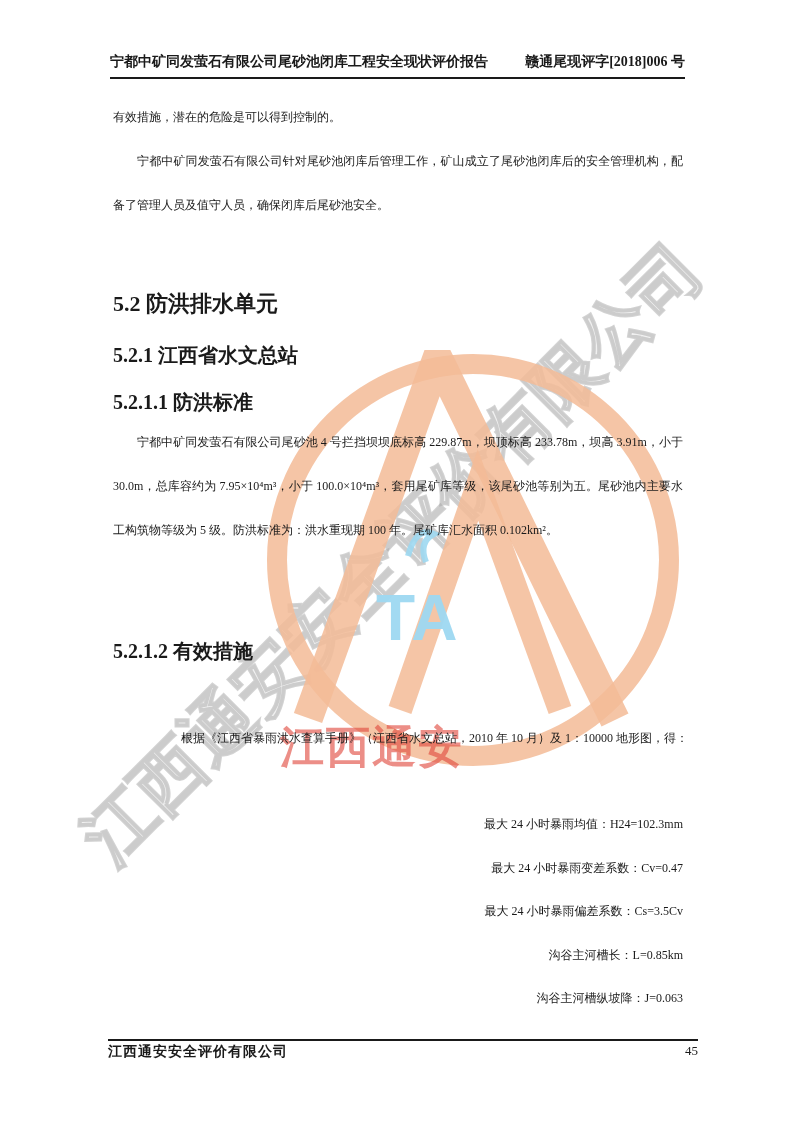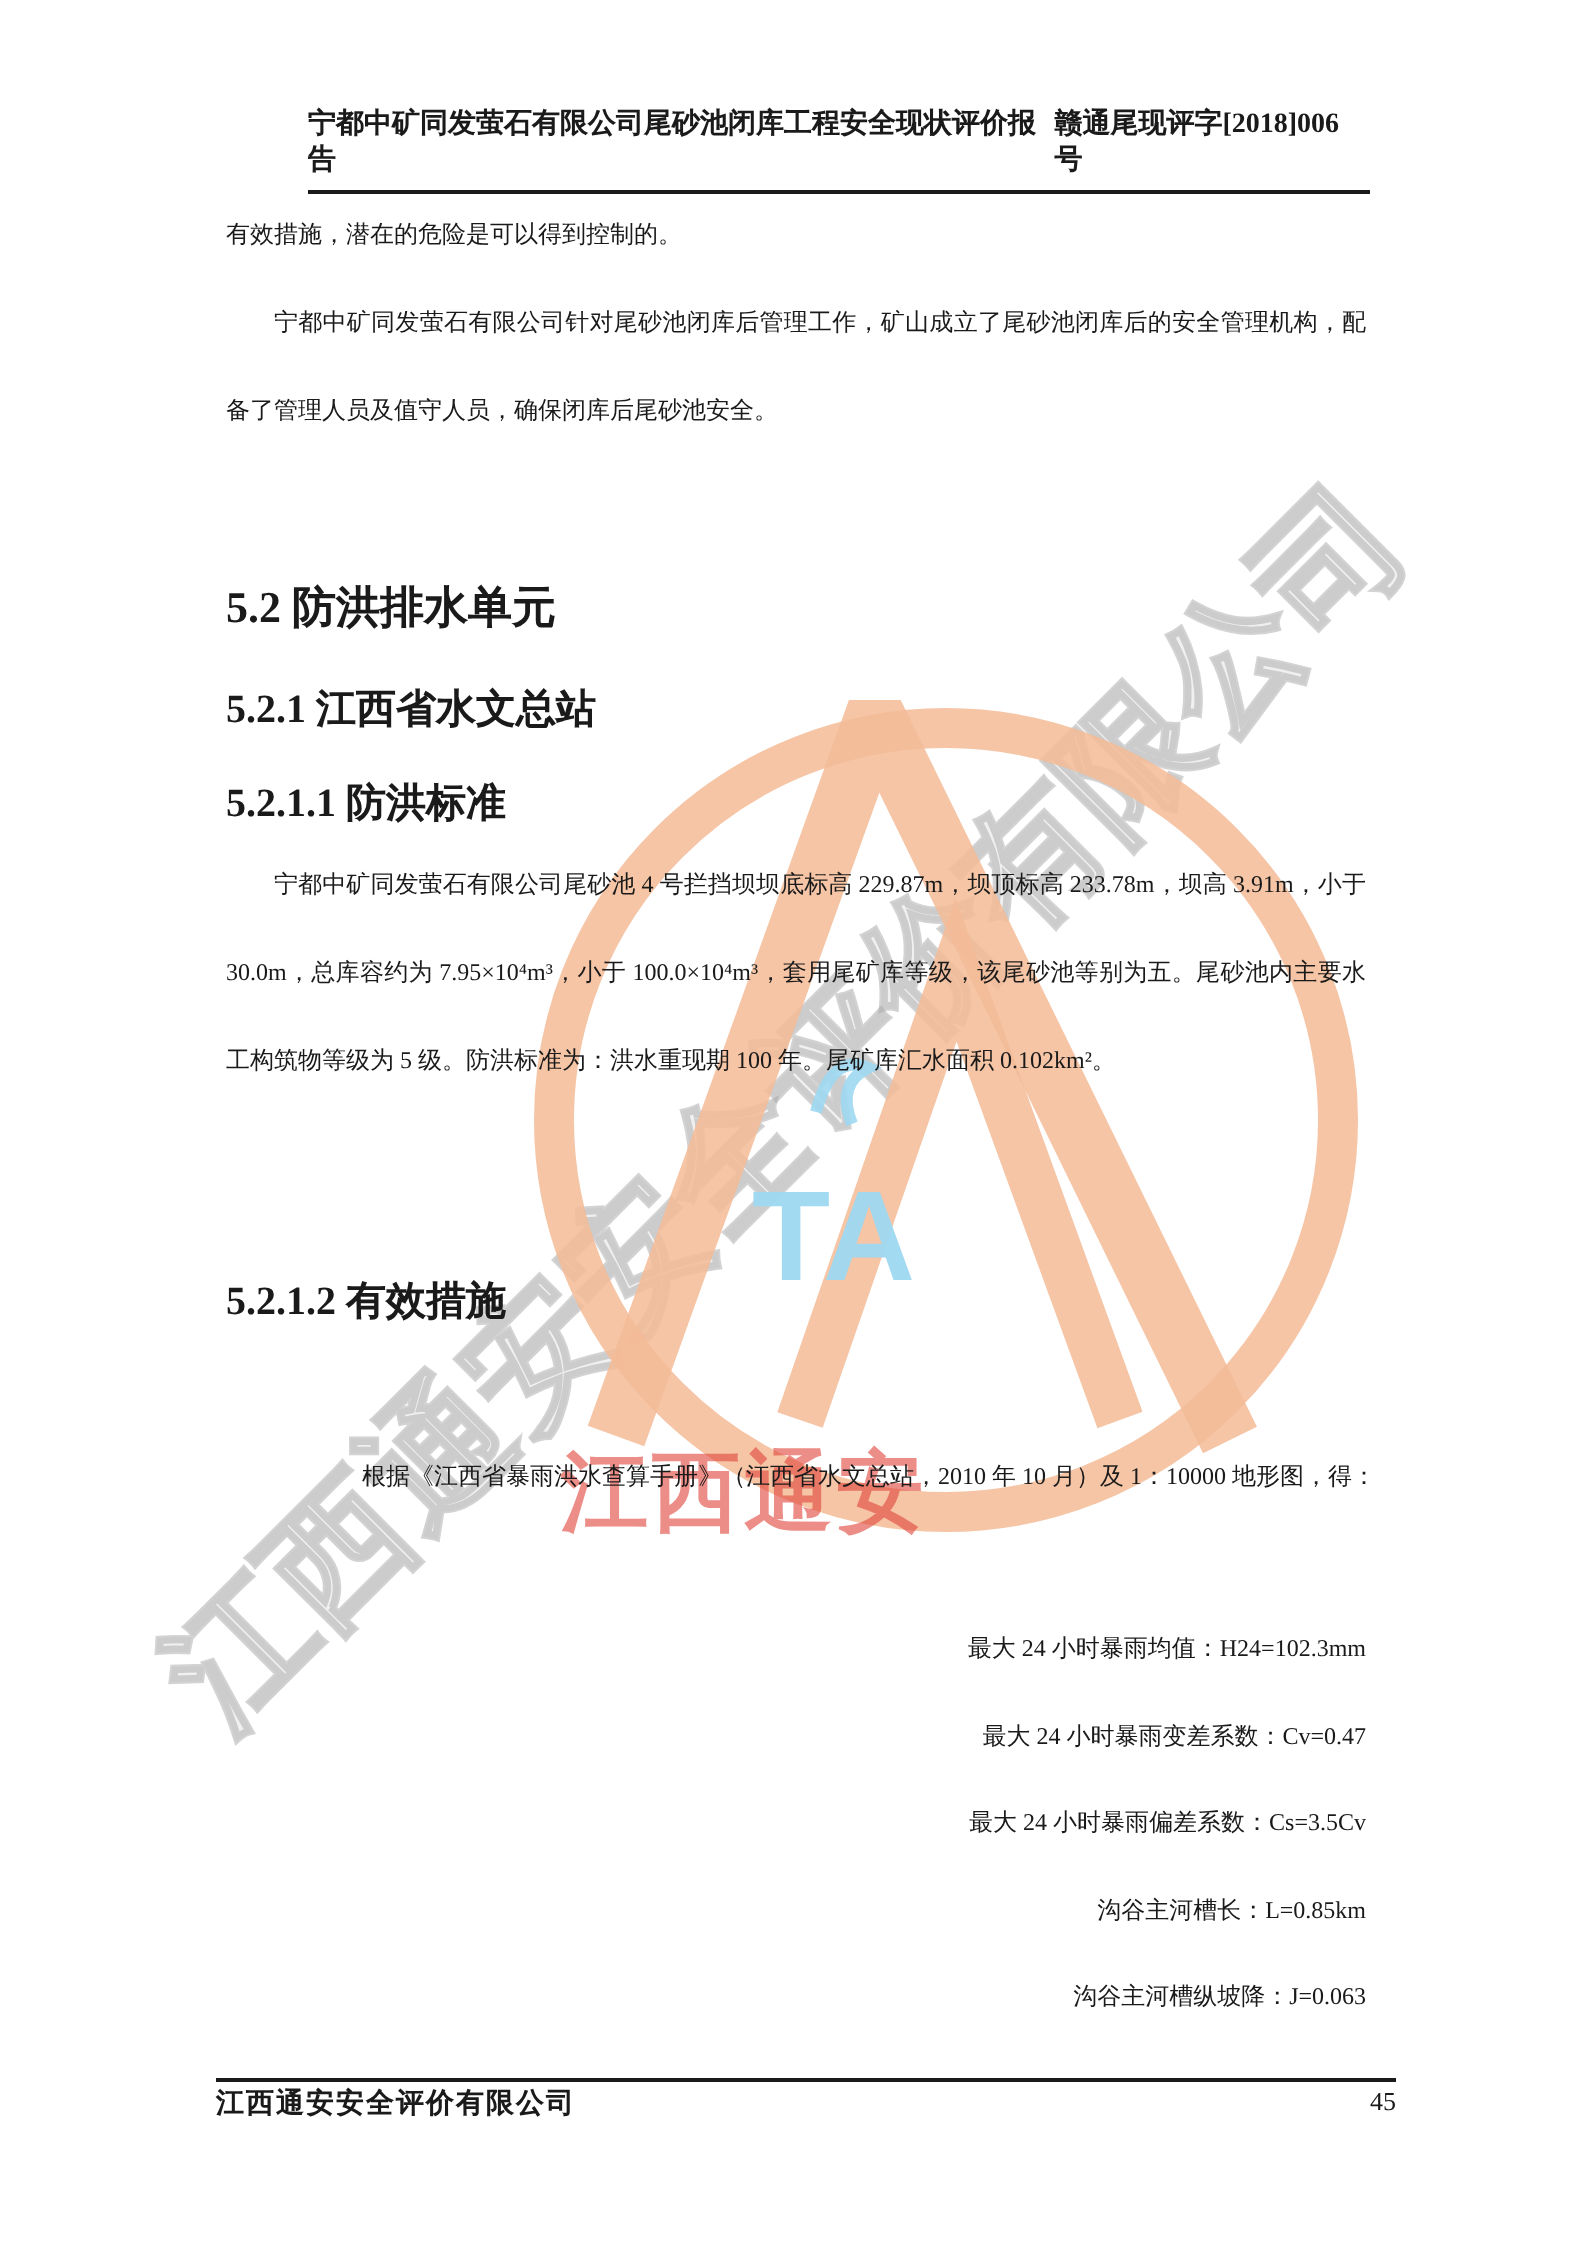--- a/index.html
+++ b/index.html
@@ -37,21 +37,21 @@
     -webkit-text-stroke:2px rgba(168,168,168,0.5);
     transform:rotate(-45deg);transform-origin:0 50%;
     letter-spacing:0;
   }
 
   
   .header{
     position:absolute;left:110px;right:108px;top:53px;z-index:2;
     display:flex;justify-content:space-between;align-items:flex-end;
     font-size:14px;font-weight:bold;
-    border-bottom:2px solid #1a1a1a;padding-bottom:6px;margin-left:44px;
+    border-bottom:2px solid #1a1a1a;padding-bottom:6px;
   }
   .footer{
     position:absolute;left:108px;right:95px;top:1039px;z-index:2;
     border-top:2px solid #1a1a1a;padding-top:2px;
     display:flex;justify-content:space-between;align-items:flex-start;
     font-size:14px;
   }
   .footer .company{font-weight:bold;letter-spacing:1px;}
   .footer .pageno{font-size:13px;}
 

